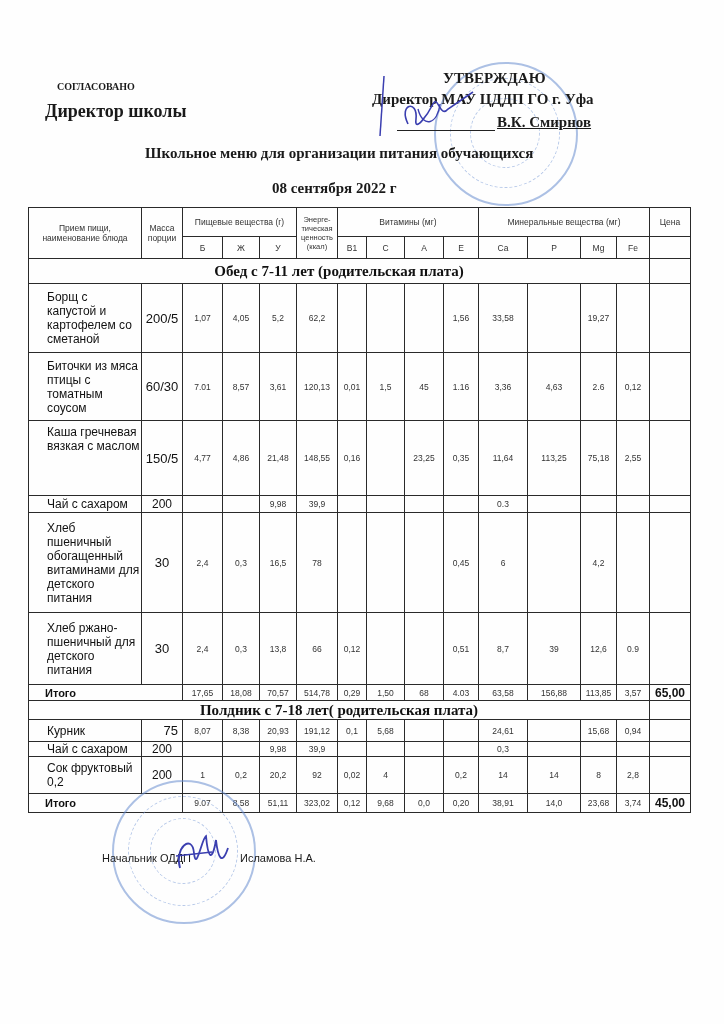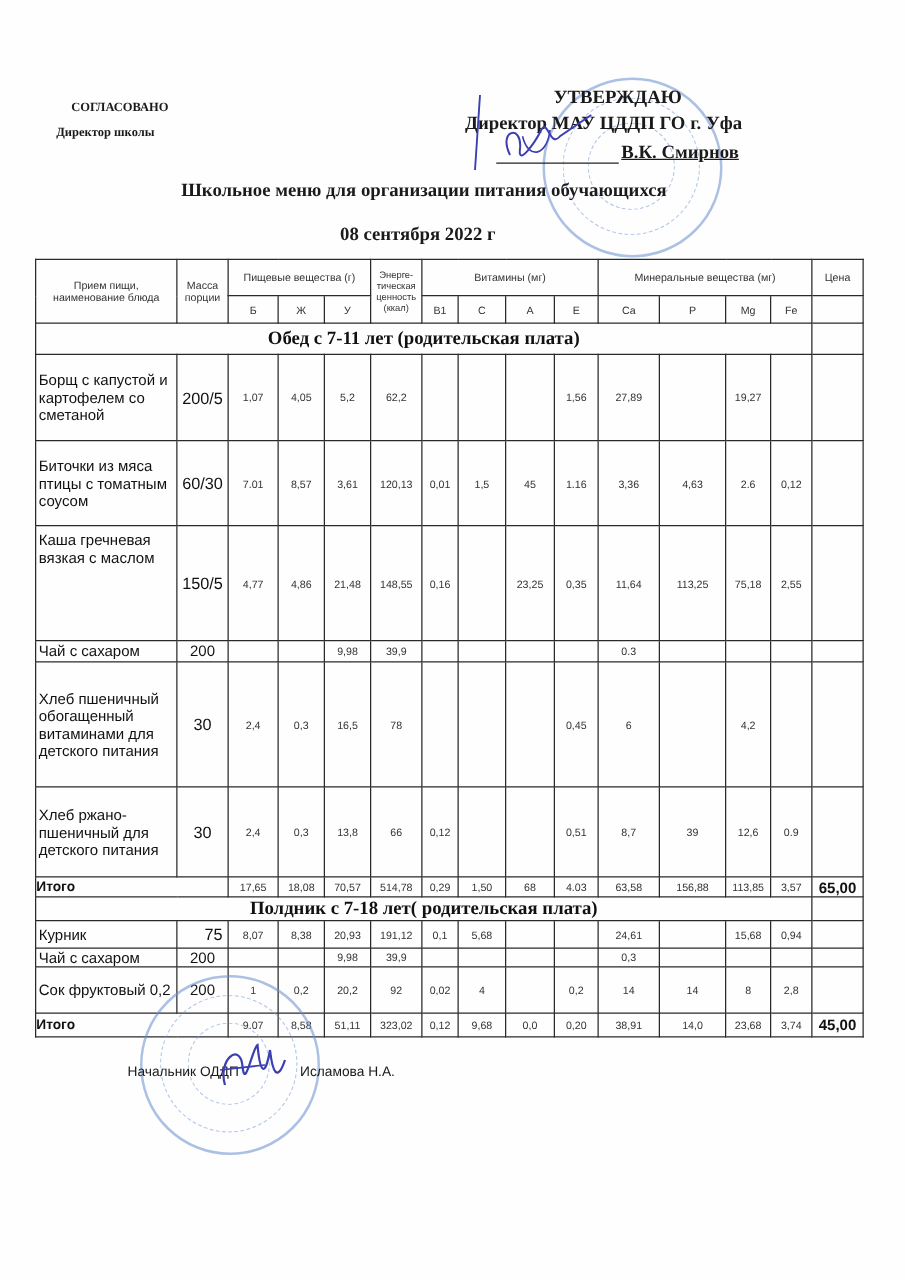--- a/index.html
+++ b/index.html
@@ -1,34 +1,34 @@
 <!DOCTYPE html>
 <html><head>
 <meta charset="utf-8">
 <style>
   html, body { margin:0; padding:0; }
   body { width:724px; height:1024px; background:#fefefe; position:relative; overflow:hidden; font-family:"Liberation Sans", sans-serif; color:#1a1a1a; }
   .serif { font-family:"Liberation Serif", serif; }
   .abs { position:absolute; }
   .hdr-left-1 { left:57px; top:81px; font-size:10px; font-weight:bold; }
-  .hdr-left-2 { left:45px; top:101px; font-size:10px; font-weight:bold; }
+  .hdr-left-2 { left:45px; top:101px; font-size:18px; font-weight:bold; }
   .hdr-right-1 { left:443px; top:70px; font-size:15px; font-weight:bold; }
   .hdr-right-2 { left:372px; top:91px; font-size:15px; font-weight:bold; }
   .hdr-right-3 { left:497px; top:114px; font-size:15px; font-weight:bold;text-decoration:underline; }
   .sigline1 { left:397px; top:130px; width:98px; height:1px; background:#222; }
   .title { left:145px; top:145px; font-size:15px; font-weight:bold; }
   .date { left:272px; top:180px; font-size:15px; font-weight:bold;text-align:center; }
 
   table.menu { position:absolute; left:28px; top:207px; width:662px; border-collapse:collapse; table-layout:fixed; }
   table.menu td { border:1px solid #2a2a2a; padding:0 1px; font-size:8.5px; text-align:center; vertical-align:middle; overflow:hidden; color:#333; }
   table.menu td.hcell { font-size:8.5px; color:#333; line-height:10px; }
-  table.menu td.name { text-align:left; font-size:12px; color:#111; line-height:14px; padding-left:2px; vertical-align:middle; }
+  table.menu td.name { text-align:left; font-size:12px; color:#111; line-height:14px; padding-left:18px; vertical-align:middle; }
   table.menu td.mass { font-size:13px; color:#111; }
   table.menu td.section { font-family:"Liberation Serif", serif; font-weight:bold; font-size:15px; color:#111; text-align:center; }
-  table.menu td.total-label { text-align:left; font-weight:bold; font-size:11px; color:#111; padding-left:0; }
+  table.menu td.total-label { text-align:left; font-weight:bold; font-size:11px; color:#111; padding-left:16px; }
   table.menu td.price { font-weight:bold; font-size:12px; color:#111; }
 
   .stamp { border-radius:50%; border:2px solid #6a8fd0; opacity:0.55; }
   .stamp-inner { border-radius:50%; border:1px dashed #7f9fd8; }
   .footer-label { left:62px; top:852px; font-size:11px;padding-left:40px; }
   .footer-name { left:240px; top:852px; font-size:11px;text-align:center; }
 </style>
 </head>
 <body>
 
@@ -105,21 +105,21 @@
     <td class="name">Борщ с капустой и картофелем со сметаной</td>
     <td class="mass">200/5</td>
     <td>1,07</td>
     <td>4,05</td>
     <td>5,2</td>
     <td>62,2</td>
     <td></td>
     <td></td>
     <td></td>
     <td>1,56</td>
-    <td>27,89</td>
+    <td>33,58</td>
     <td></td>
     <td>19,27</td>
     <td></td>
     <td></td>
   </tr>
 
   <tr style="height:68px">
     <td class="name">Биточки из мяса птицы с томатным соусом</td>
     <td class="mass">60/30</td>
     <td>7.01</td>
@@ -130,21 +130,21 @@
     <td>1,5</td>
     <td>45</td>
     <td>1.16</td>
     <td>3,36</td>
     <td>4,63</td>
     <td>2.6</td>
     <td>0,12</td>
     <td></td>
   </tr>
 
-  <tr style="height:92px">
+  <tr style="height:75px">
     <td class="name" style="vertical-align:top;padding-top:4px;">Каша гречневая вязкая с маслом</td>
     <td class="mass">150/5</td>
     <td>4,77</td>
     <td>4,86</td>
     <td>21,48</td>
     <td>148,55</td>
     <td>0,16</td>
     <td></td>
     <td>23,25</td>
     <td>0,35</td>

